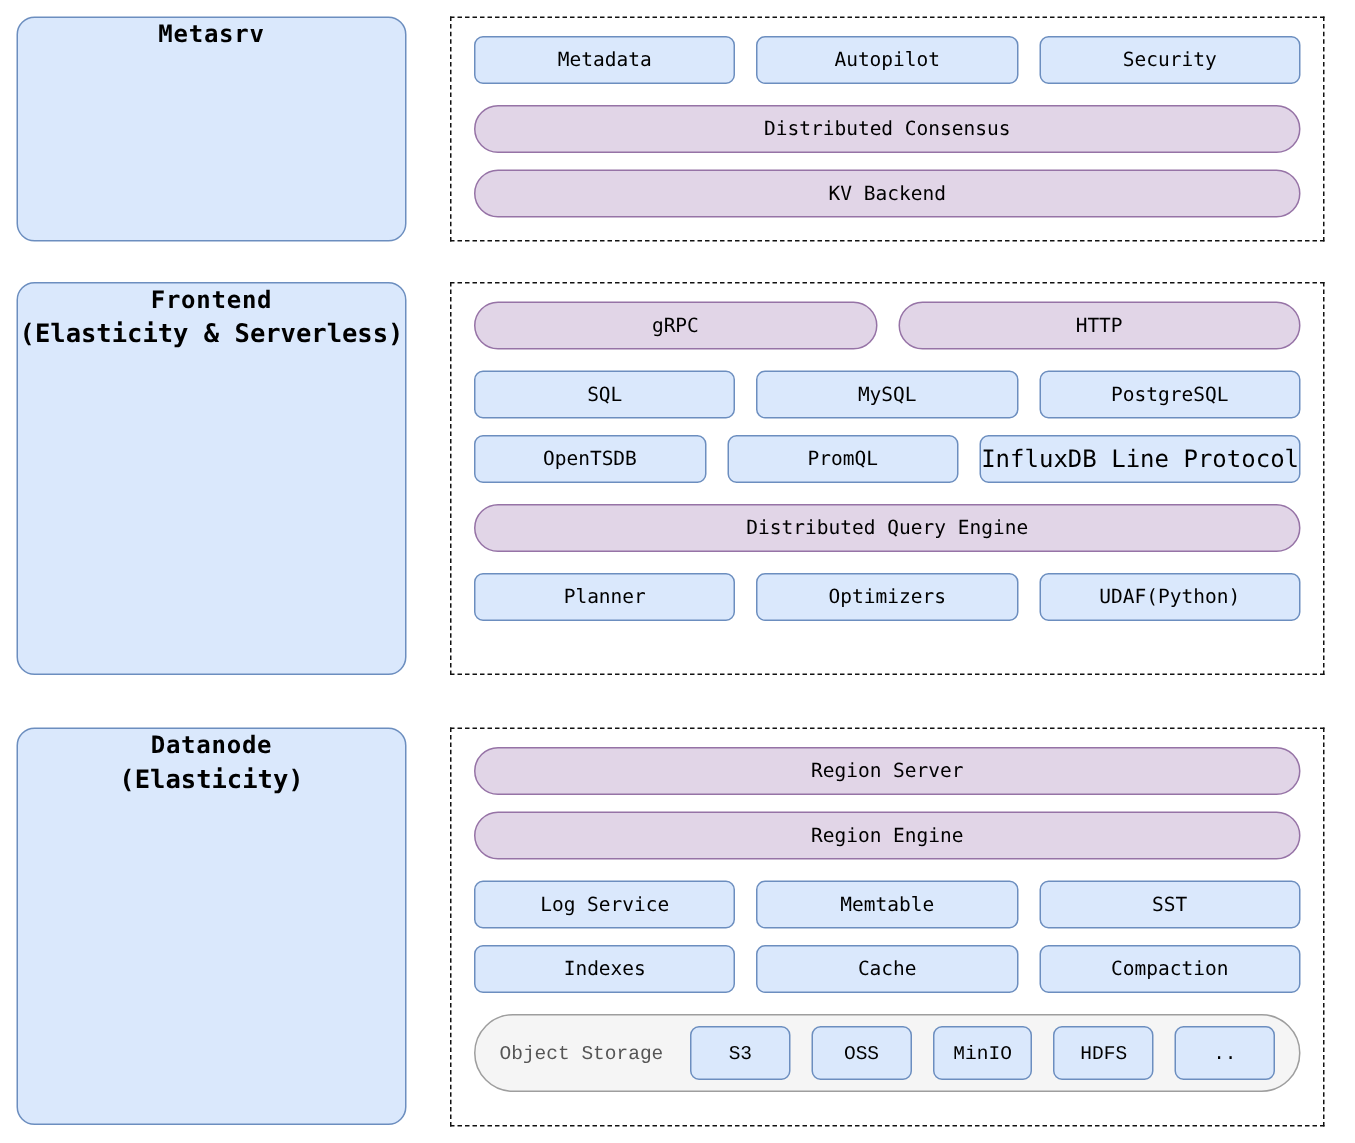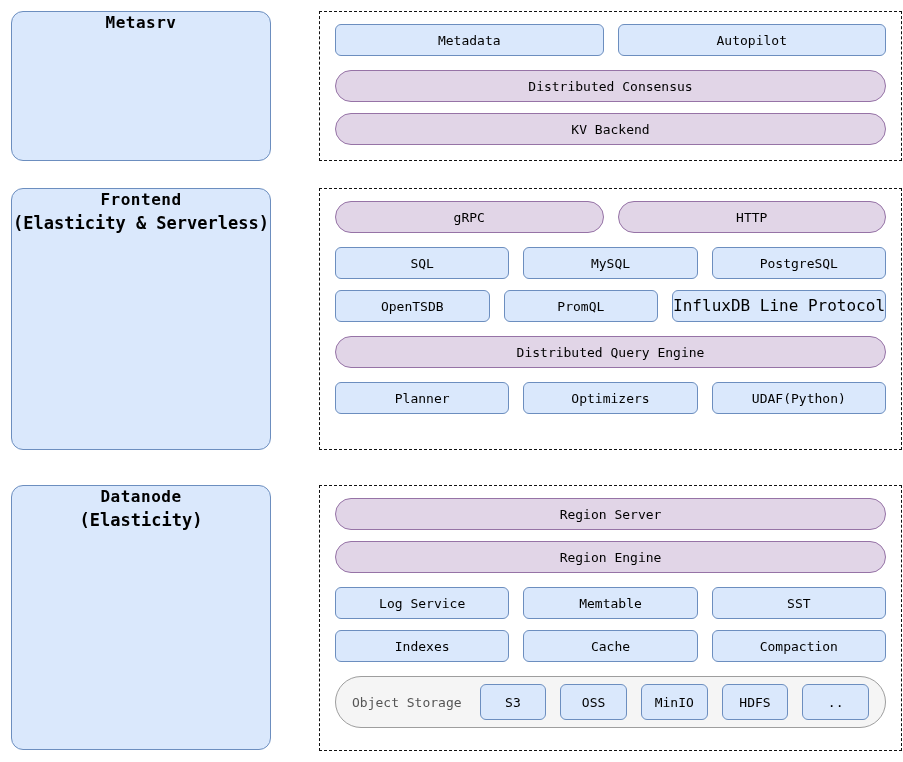--- a/index.html
+++ b/index.html
@@ -50,21 +50,21 @@
     margin-top: 1px;
   }
 
   .role-metasrv  { top: 11px;  height: 150px; }
   .role-frontend { top: 188px; height: 262px; }
   .role-datanode { top: 485px; height: 265px; }
 
   
   .group {
     position: absolute;
-    left: 319px;
+    left: 300px;
     width: 583px;
     box-sizing: border-box;
     border: 1.6px dashed #111111;
     background: #ffffff;
     padding: 12px 15px;
     display: flex;
     flex-direction: column;
   }
   .group-metasrv  { top: 11px;  height: 150px; }
   .group-frontend { top: 188px; height: 262px; }
@@ -111,20 +111,21 @@
     display: flex;
     align-items: center;
     width: 100%;
     height: 52px;
     box-sizing: border-box;
     background: #f5f5f5;
     border: 1px solid #9e9e9e;
     border-radius: 26px;
     padding: 0 16px;
     gap: 14px;
+    font-family: Liberation Mono, monospace;
   }
   .storage-label {
     font-size: 13px;
     color: #555555;
     white-space: nowrap;
     flex: 0 0 auto;
     padding-right: 4px;
   }
   .storage-chip {
     flex: 1 1 0;
@@ -146,20 +147,21 @@
 <div class="canvas">
 
   <div class="role-card role-metasrv">
     <div class="role-title">Metasrv</div>
   </div>
 
   <div class="group group-metasrv">
     <div class="row row-gap-lg">
       <div class="node node-blue">Metadata</div>
       <div class="node node-blue">Autopilot</div>
+      <div class="node node-blue">Security</div>
     </div>
     <div class="row">
       <div class="node node-purple">Distributed Consensus</div>
     </div>
     <div class="row">
       <div class="node node-purple">KV Backend</div>
     </div>
   </div>
 
   <div class="role-card role-frontend">

